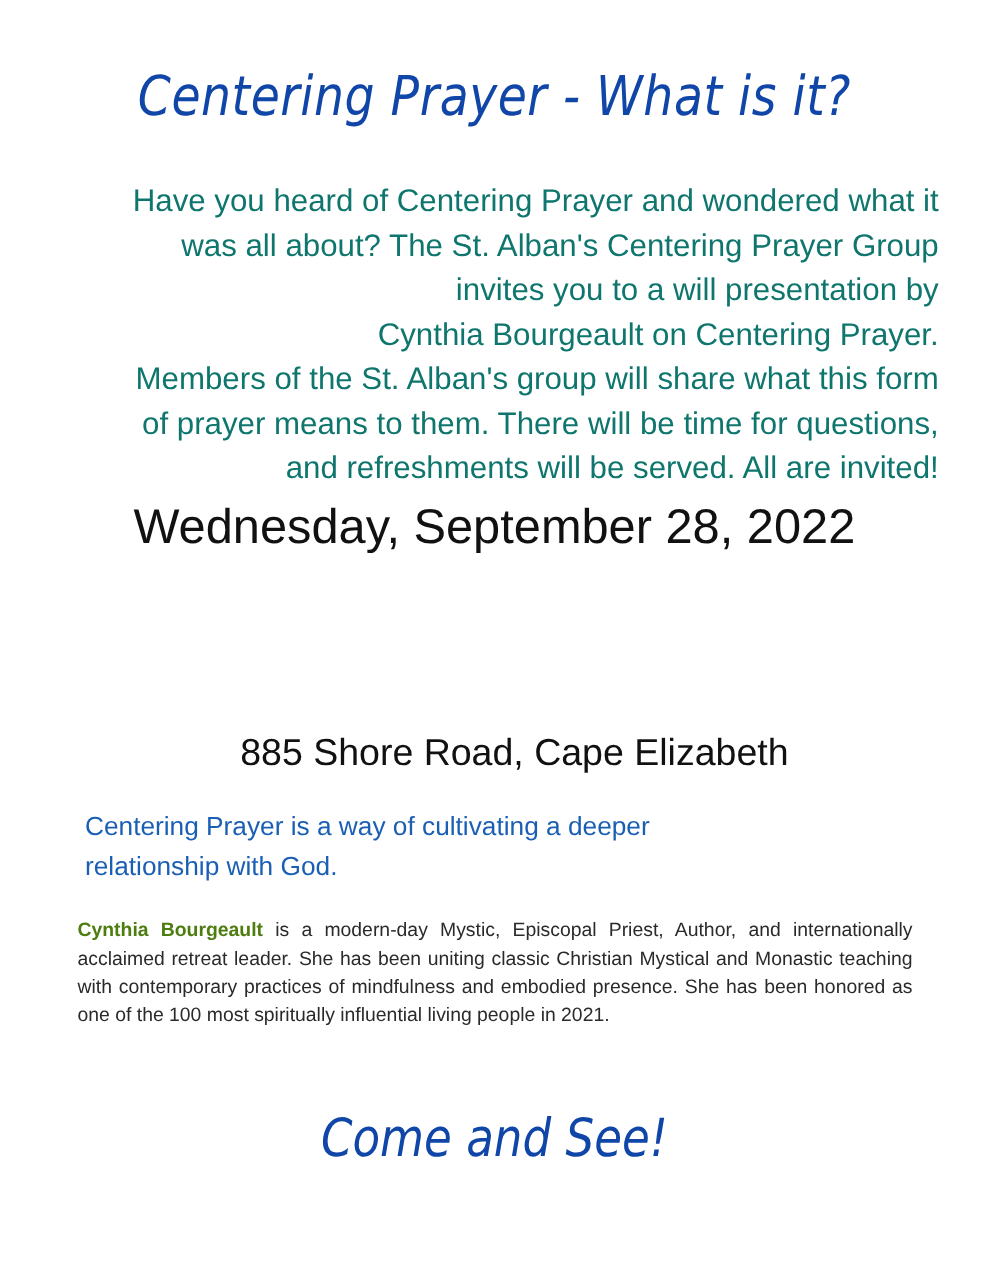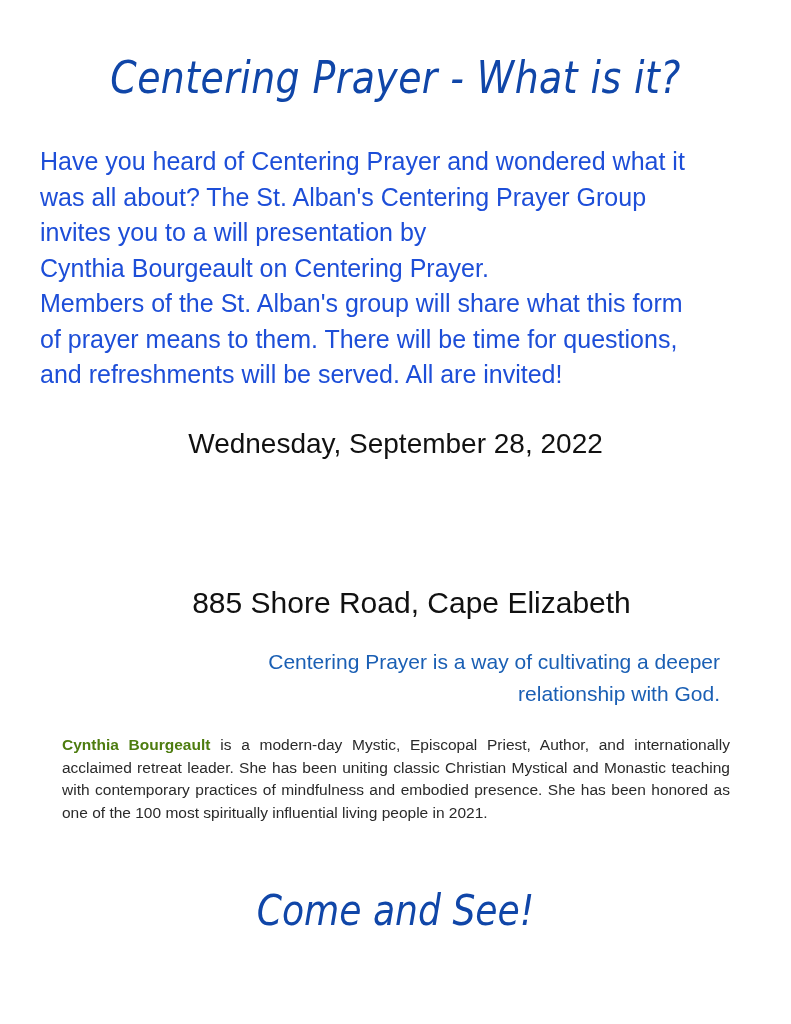--- a/index.html
+++ b/index.html
@@ -35,46 +35,46 @@
       letter-spacing: 0.5px;
       color: #1046a8;
       transform: scaleX(0.86);
       transform-origin: center;
     }
     .intro {
       position: absolute;
       top: 144px;
       left: 40px;
       width: 711px;
-      text-align: left;
+      text-align: right;
       font-family: "Liberation Sans", sans-serif;
       font-size: 25px;
       line-height: 35.5px;
-      color: #1d4ed8;
+      color: #0f766e;
     }
     .intro .line { display: block; white-space: nowrap; }
     .event {
       position: absolute;
       left: 0;
       width: 791px;
       text-align: center;
       font-family: "Liberation Sans", sans-serif;
       color: #111111;
       white-space: nowrap;
     }
-    .event.date { top: 428px; font-size: 28px; }
+    .event.date { top: 400px; font-size: 39px; }
     .event.time { top: 472px; font-size: 39px; }
     .event.place { top: 528px; font-size: 39px; }
     .event.address { top: 586px; font-size: 30px; margin-left: 16px; }
     .tagline {
       position: absolute;
       top: 646px;
-      left: 89px;
+      left: 68px;
       width: 631px;
-      text-align: right;
+      text-align: left;
       font-family: "Liberation Sans", sans-serif;
       font-size: 21px;
       line-height: 32px;
       color: #1a5fb4;
     }
     .tagline .line { display: block; white-space: nowrap; }
     .bio {
       position: absolute;
       top: 734px;
       left: 62px;

